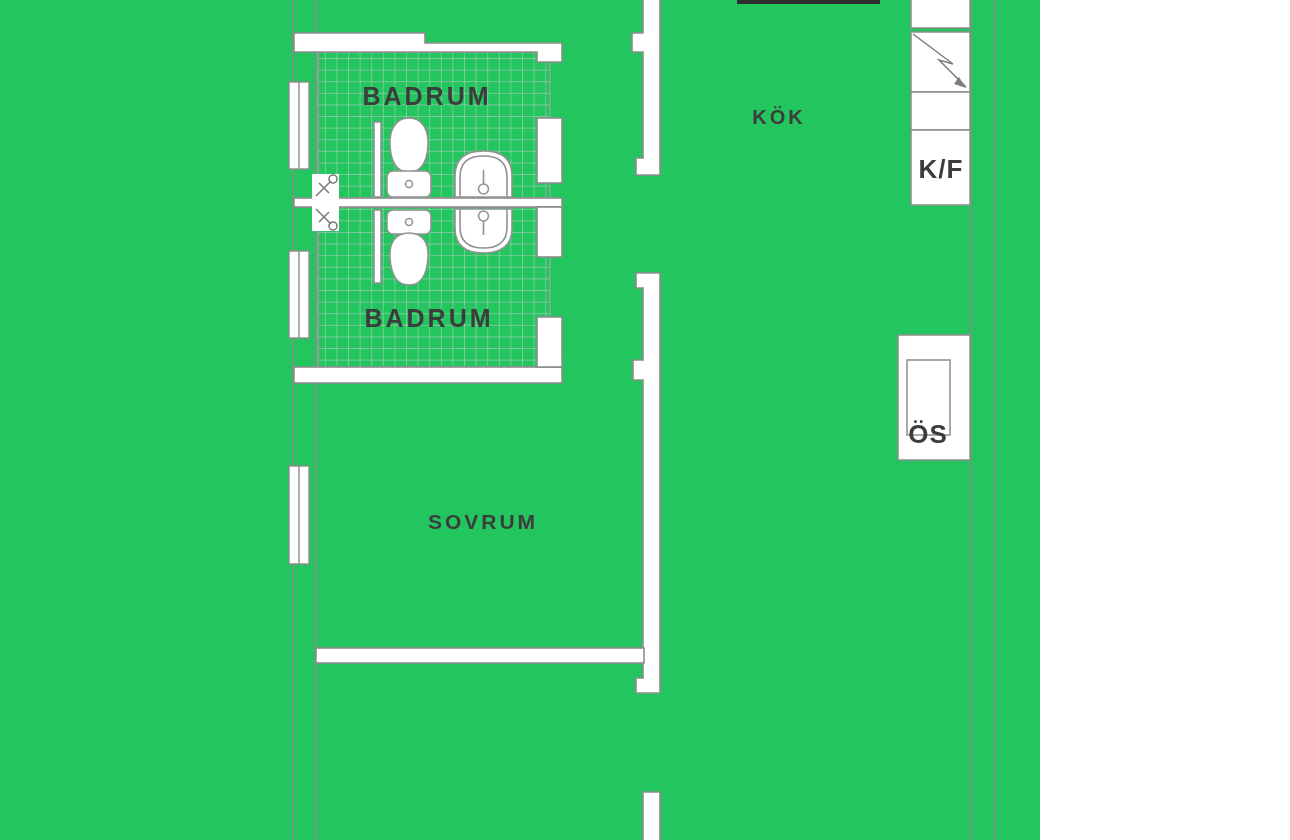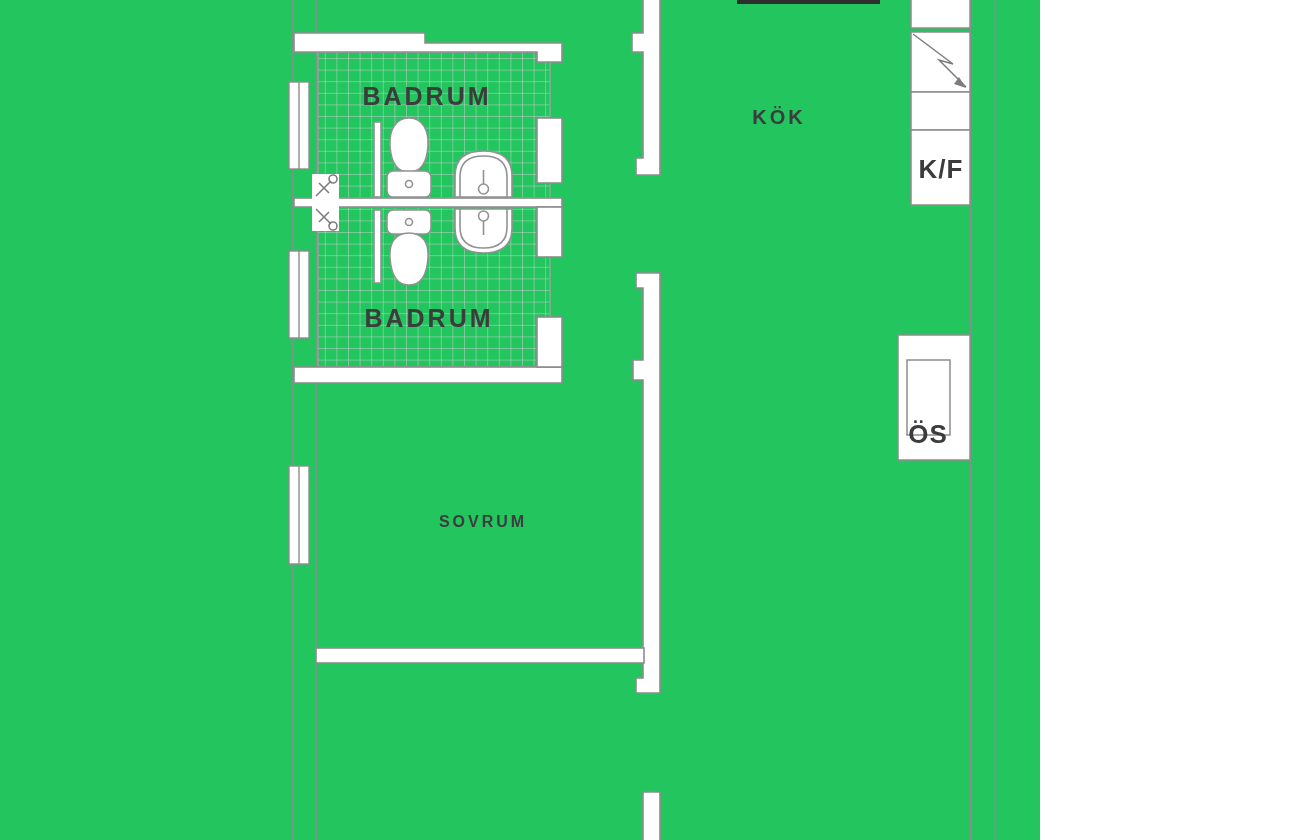--- a/index.html
+++ b/index.html
@@ -13,21 +13,21 @@
     font-weight:700;
     letter-spacing:3px;
     white-space:nowrap;
     user-select:none;
   }
   .lbl-badrum1{left:427px;top:96px;font-size:25px;}
   .lbl-badrum2{left:429px;top:318px;font-size:25px;}
   .lbl-kok{left:779px;top:117px;font-size:20px;}
   .lbl-kf{left:941px;top:169px;font-size:26px;letter-spacing:1px;}
   .lbl-os{left:928px;top:398px;font-size:26px;letter-spacing:1px;margin-top:36px;}
-  .lbl-sovrum{left:483px;top:522px;font-size:16px;}
+  .lbl-sovrum{left:483px;top:522px;font-size:21px;}
   .lbl-vardagsrum{left:817px;top:630px;font-size:25px;}
 </style>
 </head>
 <body>
 
 <div class="stage">
 
   <svg class="plan-svg" viewBox="0 0 1290 840">
     <defs>
       <pattern id="tiles" width="11.6" height="11.6" patternUnits="userSpaceOnUse">

